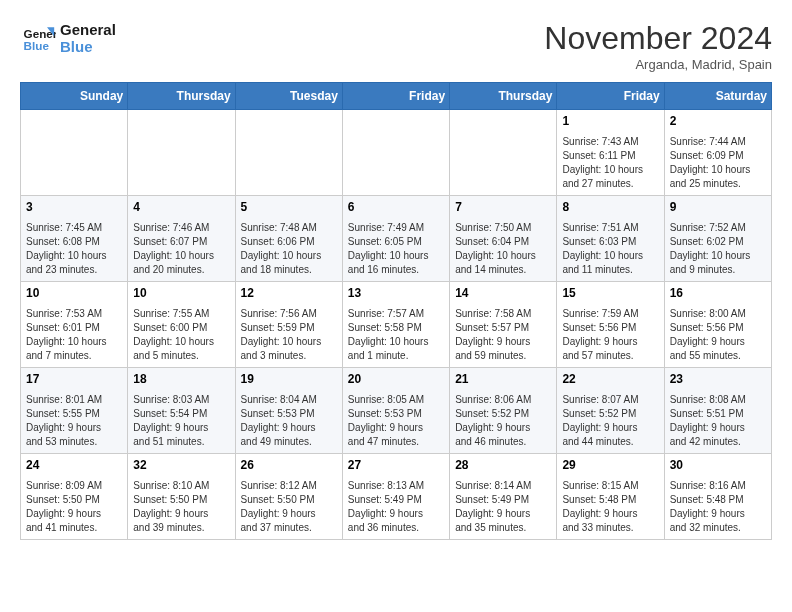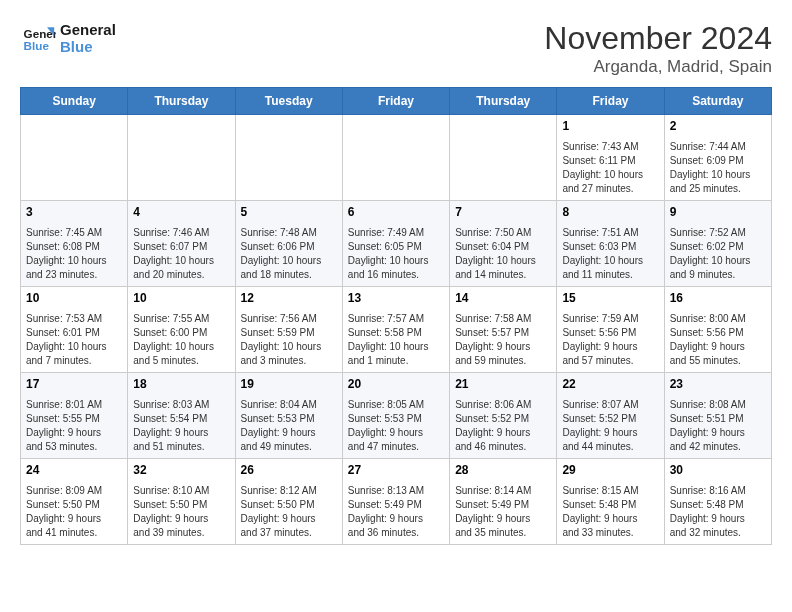--- a/index.html
+++ b/index.html
@@ -27,33 +27,33 @@
     }
     .title-block {
       text-align: right;
     }
     .month-title {
       font-size: 32px;
       font-weight: normal;
       color: #333;
     }
     .location {
-      font-size: 17px;
+      font-size: 13px;
       color: #555;
     }
     .calendar {
       width: 100%;
       border-collapse: collapse;
       font-size: 11px;
     }
     .calendar th {
       background-color: #3a7abf;
       color: #fff;
       padding: 6px 4px;
-      text-align: center;
+      text-align: right;
       font-size: 12px;
       border: 1px solid #2a6aaf;
     }
     .calendar td {
       border: 1px solid #ccc;
       vertical-align: top;
       padding: 4px 5px;
       width: calc(100% / 7);
       height: 85px;
       background: #fff;

